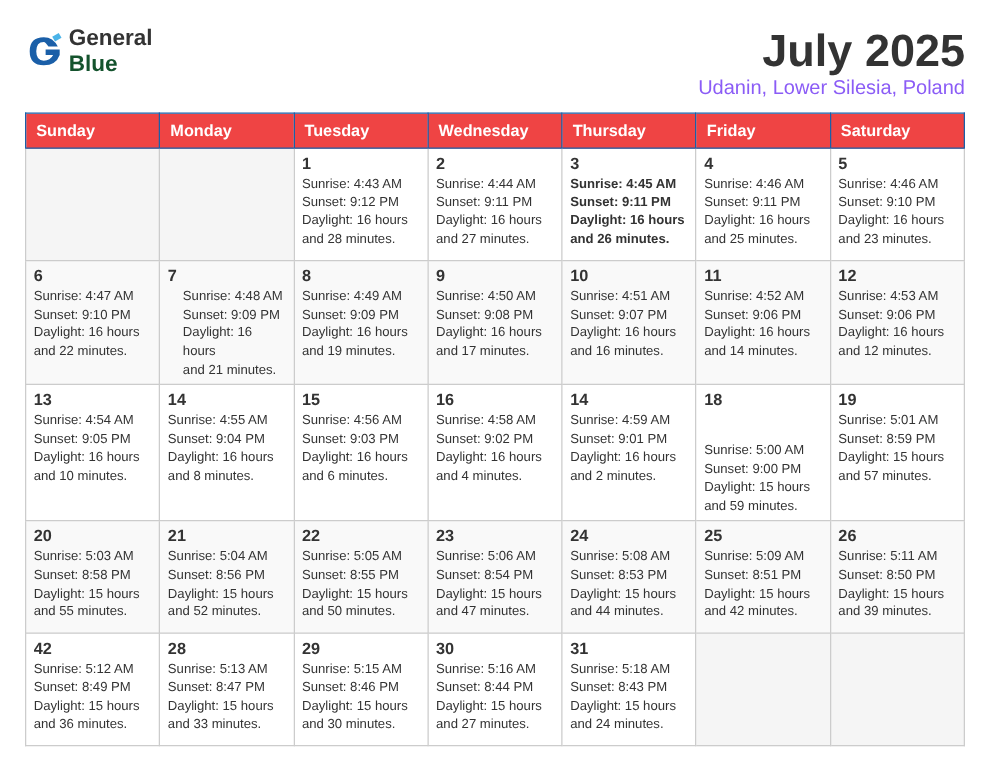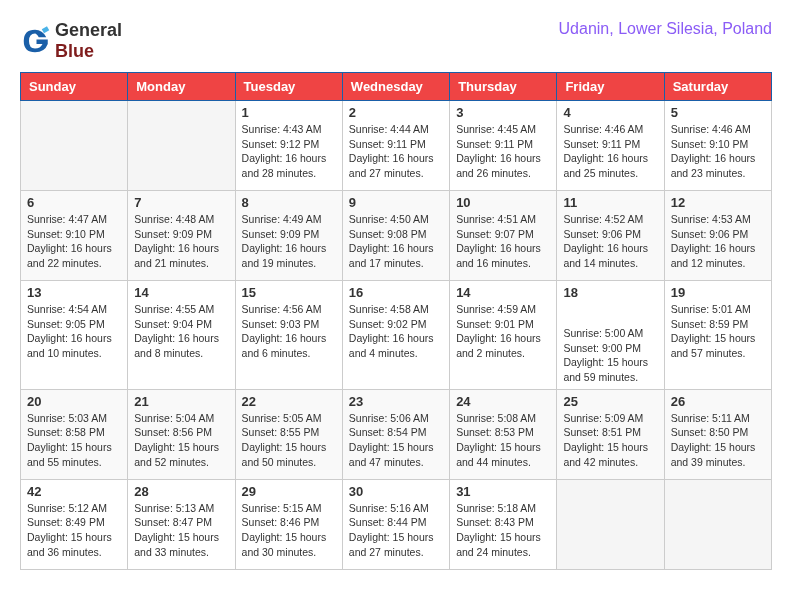--- a/index.html
+++ b/index.html
@@ -20,21 +20,21 @@
       display: flex;
       align-items: center;
     }
     .logo-text {
       display: flex;
       flex-direction: column;
       font-size: 18px;
       font-weight: bold;
     }
     .logo-general { color: #333; }
-    .logo-blue { color: #7f1d1d; }
+    .logo-blue { color: #14532d; }
     .logo-icon {
       width: 30px;
       height: 30px;
       margin-right: 5px;
     }
     .title-block {
       text-align: right;
     }
     .month-title {
       font-size: 36px;
@@ -94,20 +94,21 @@
     <svg class="logo-icon" viewBox="0 0 40 40">
       <path d="M5 20 Q5 5 20 5 Q30 5 35 15 L25 15 Q22 10 20 10 Q12 10 12 20 Q12 30 20 30 Q27 30 30 24 L22 24 L22 18 L37 18 L37 24 Q33 35 20 35 Q5 35 5 20Z" fill="#1a5fa8"></path>
       <path d="M30 8 L38 8 L38 2 L30 2 Z" fill="#4ab3e8" transform="rotate(-30 34 5)"></path>
     </svg>
     <div class="logo-text">
       <span class="logo-general">General</span>
       <span class="logo-blue">Blue</span>
     </div>
   </div>
   <div class="title-block">
+    <div class="month-title">July 2025</div>
     <div class="location">Udanin, Lower Silesia, Poland</div>
   </div>
 </div>
 
 <table>
   <thead>
     <tr>
     <th>Sunday</th>
         <th>Monday</th>
         <th>Tuesday</th>
@@ -130,21 +131,21 @@
         </td>
         <td>
           <span class="day-number">2</span>
           <div class="day-info" style="white-space: pre-line;">Sunrise: 4:44 AM
 Sunset: 9:11 PM
 Daylight: 16 hours
 and 27 minutes.</div>
         </td>
         <td>
           <span class="day-number">3</span>
-          <div class="day-info" style="white-space: pre-line;">Sunrise: 4:45 AM
+          <div class="day-info" style="white-space: pre-line; font-weight: bold;">Sunrise: 4:45 AM
 Sunset: 9:11 PM
 Daylight: 16 hours
 and 26 minutes.</div>
         </td>
         <td>
           <span class="day-number">4</span>
           <div class="day-info" style="white-space: pre-line;">Sunrise: 4:46 AM
 Sunset: 9:11 PM
 Daylight: 16 hours
 and 25 minutes.</div>
@@ -160,21 +161,21 @@
       <tr>
         <td>
           <span class="day-number">6</span>
           <div class="day-info" style="white-space: pre-line;">Sunrise: 4:47 AM
 Sunset: 9:10 PM
 Daylight: 16 hours
 and 22 minutes.</div>
         </td>
         <td>
           <span class="day-number">7</span>
-          <div class="day-info" style="white-space: pre-line;">Sunrise: 4:48 AM
+          <div class="day-info" style="white-space: pre-line; margin-left: 12px;">Sunrise: 4:48 AM
 Sunset: 9:09 PM
 Daylight: 16 hours
 and 21 minutes.</div>
         </td>
         <td>
           <span class="day-number">8</span>
           <div class="day-info" style="white-space: pre-line;">Sunrise: 4:49 AM
 Sunset: 9:09 PM
 Daylight: 16 hours
 and 19 minutes.</div>

